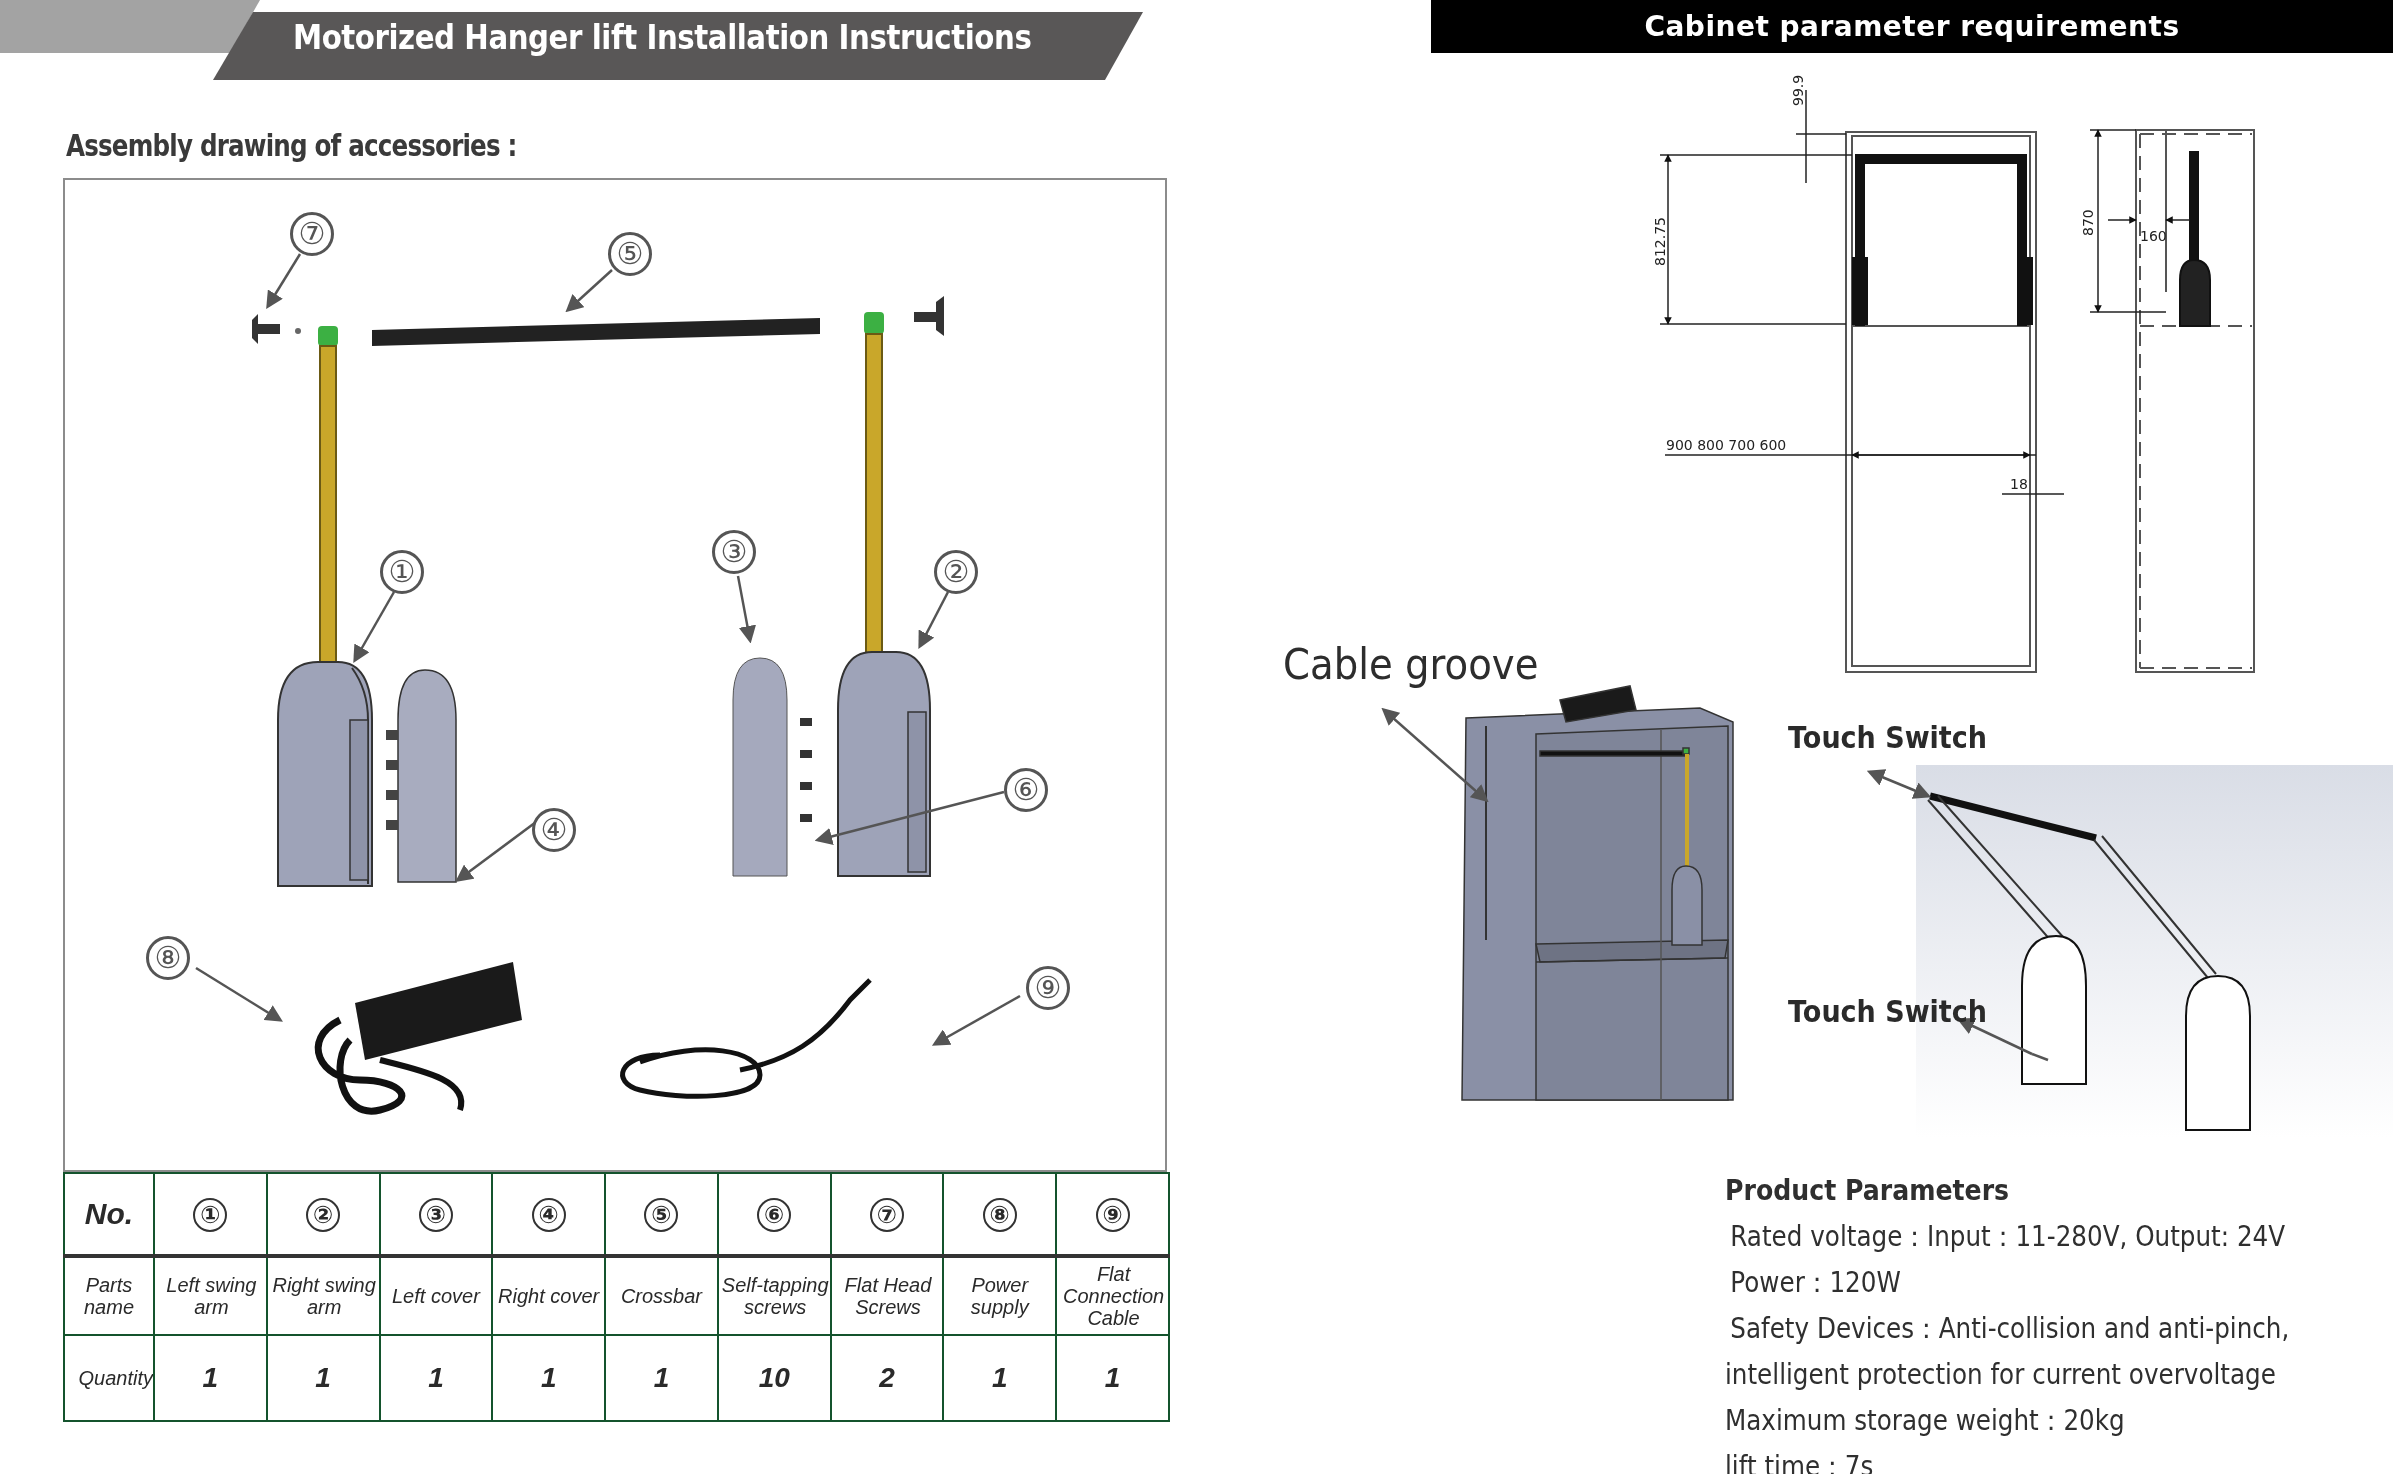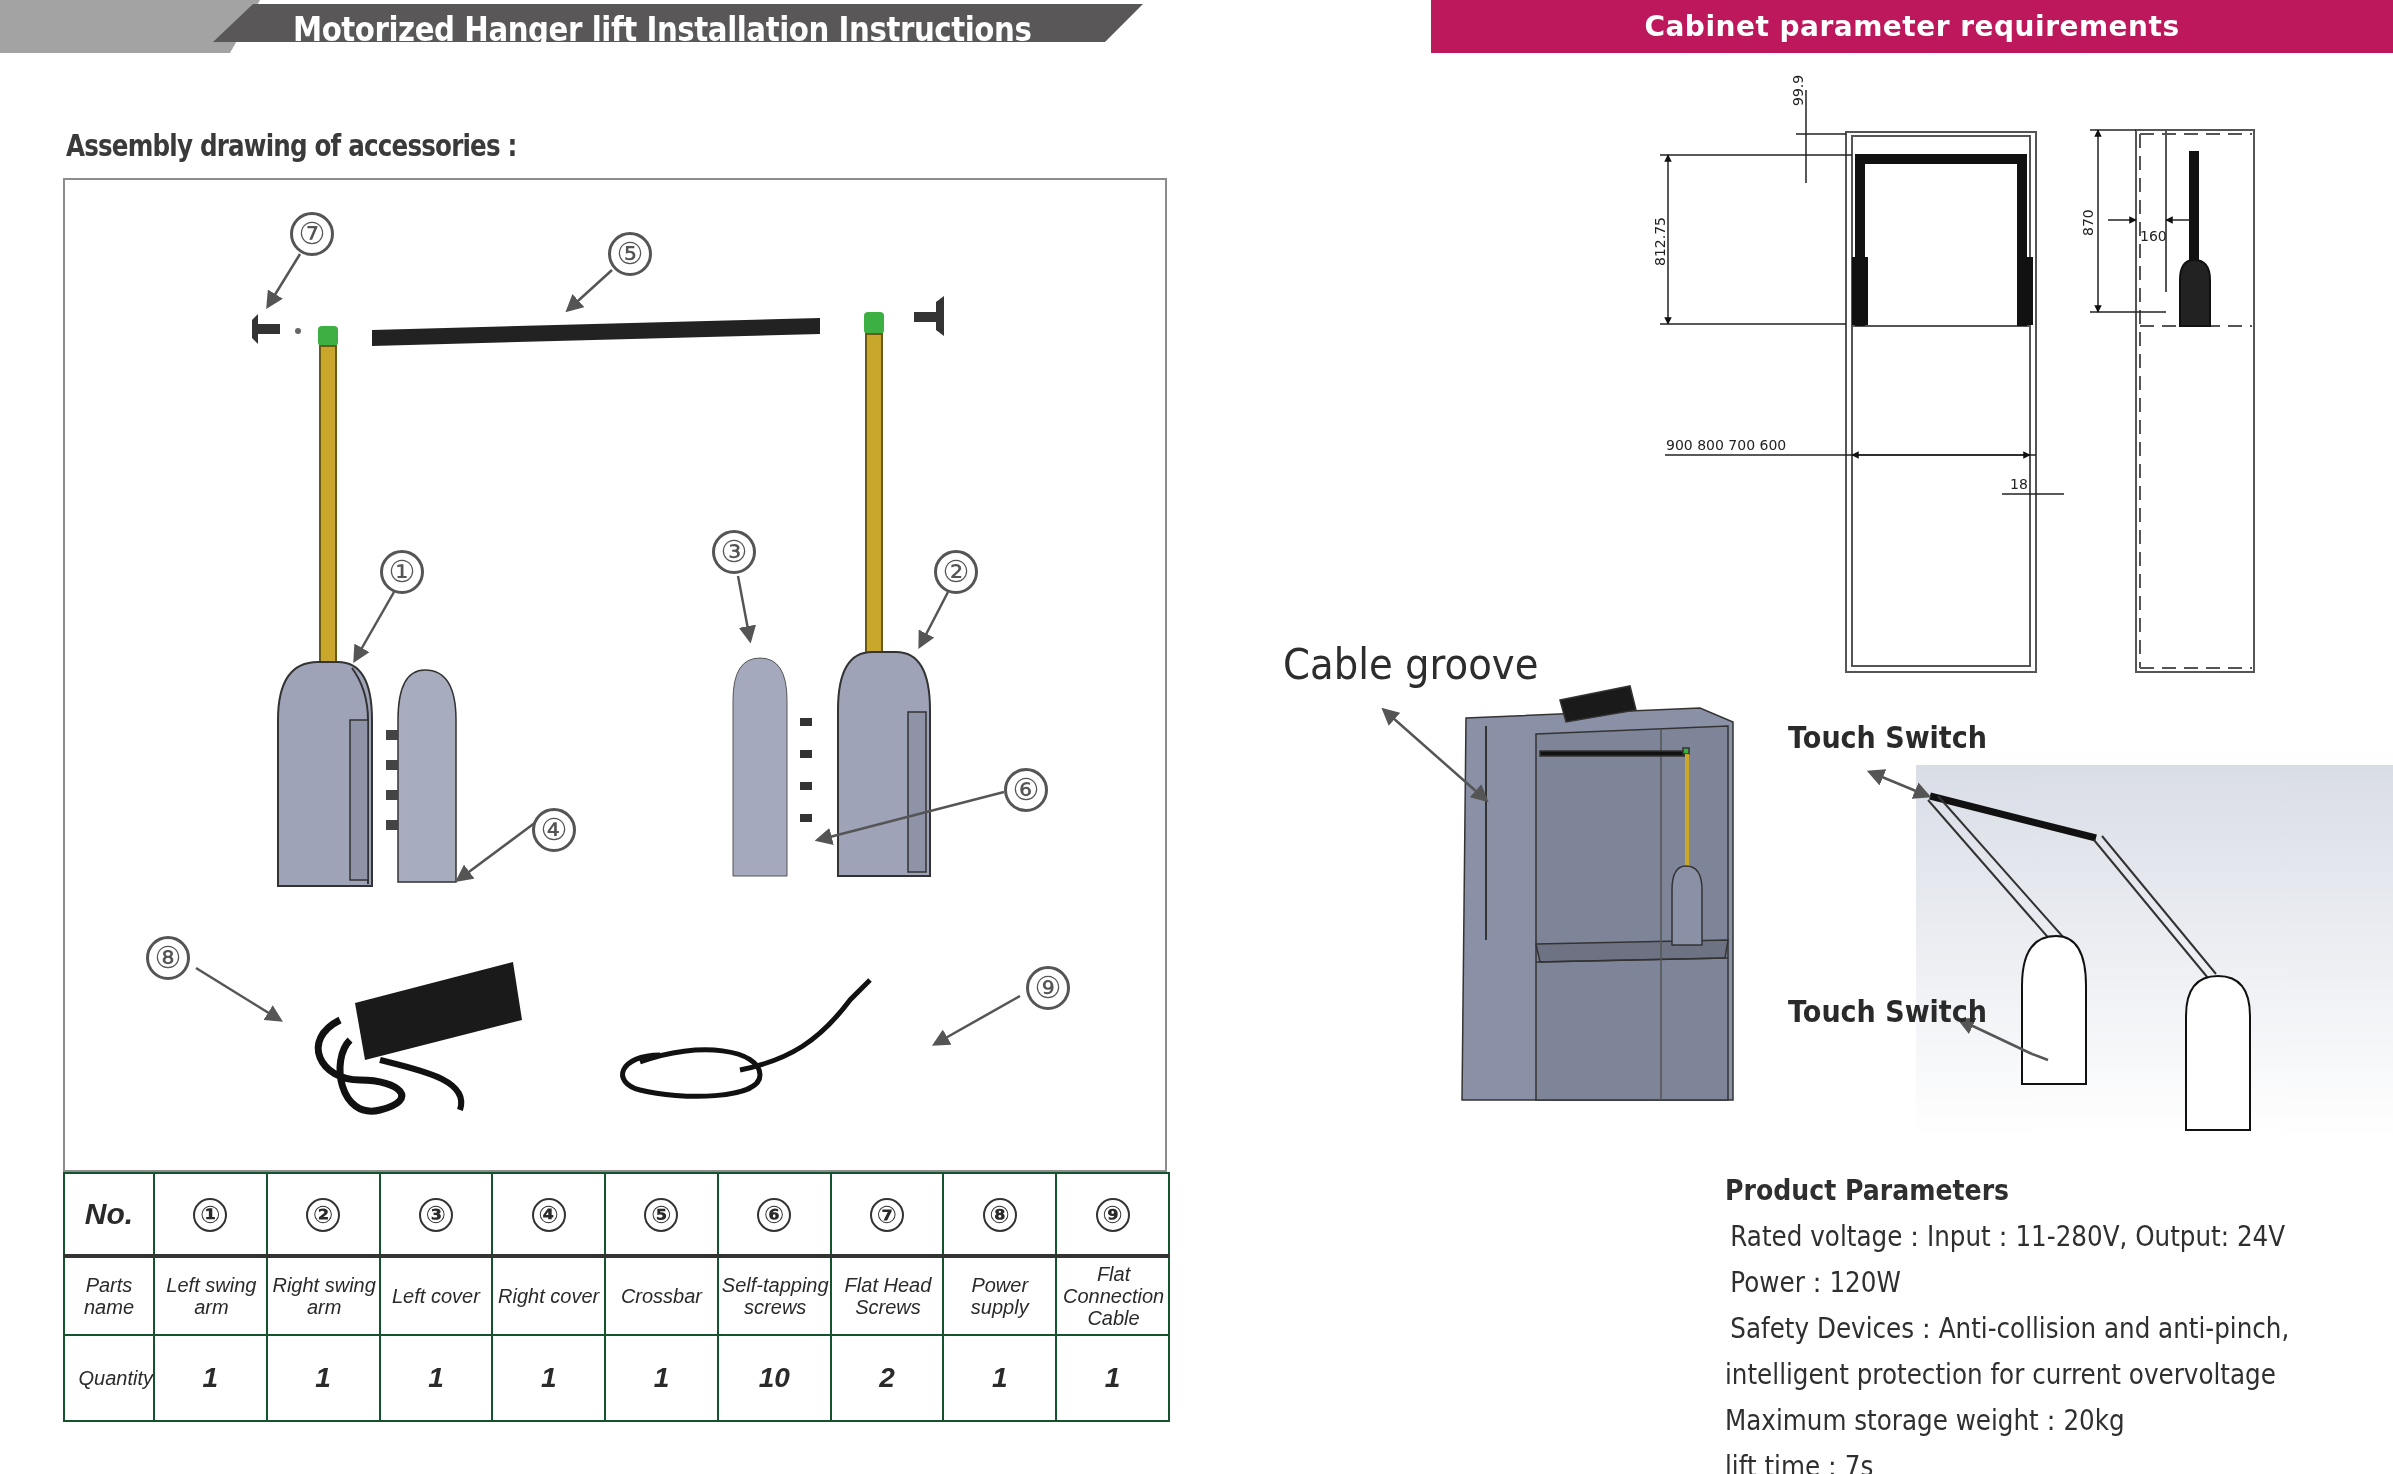--- a/index.html
+++ b/index.html
@@ -1,22 +1,22 @@
 <!DOCTYPE html>
 <html><head>
 <meta charset="utf-8">
 <style>
   html,body{margin:0;padding:0;background:#fff;}
   body{width:2393px;height:1474px;position:relative;overflow:hidden;font-family:"Liberation Sans","DejaVu Sans",sans-serif;color:#2a2a2a;}
   .abs{position:absolute;}
   
   #hdr-left-light{left:0;top:0;width:260px;height:53px;background:#a3a3a3;clip-path:polygon(0 0,100% 0,calc(100% - 30px) 100%,0 100%);}
-  #hdr-left{left:213px;top:4px;width:930px;height:38px;background:#595757;clip-path:polygon(40px 0,100% 0,calc(100% - 38px) 100%,0 100%);}
+  #hdr-left{left:213px;top:12px;width:930px;height:68px;background:#595757;clip-path:polygon(40px 0,100% 0,calc(100% - 38px) 100%,0 100%);}
   #hdr-left span{position:absolute;left:80px;top:5px;font-size:34px;font-weight:bold;color:#fff;letter-spacing:-0.5px;font-family:"DejaVu Sans",sans-serif;transform:scaleX(0.86);transform-origin:left center;white-space:nowrap;}
-  #hdr-right{left:1431px;top:0;width:962px;height:53px;background:#be185d;}
+  #hdr-right{left:1431px;top:0;width:962px;height:53px;background:#000000;}
   #hdr-right span{position:absolute;left:0;right:0;top:10px;text-align:center;font-size:28px;font-weight:bold;color:#fff;font-family:"DejaVu Sans",sans-serif;letter-spacing:0.5px;}
   #assembly-title{left:66px;top:128px;font-size:30px;font-weight:bold;color:#3a3a3a;font-family:"DejaVu Sans",sans-serif;transform:scaleX(0.82);transform-origin:left center;white-space:nowrap;letter-spacing:-1px;}
   #assembly-box{left:63px;top:178px;width:1104px;height:994px;border:2px solid #8c8c8c;box-sizing:border-box;}
   
   #parts-table{left:63px;top:1172px;border-collapse:collapse;table-layout:fixed;width:1107px;}
   #parts-table td{border:2px solid #14532d;text-align:center;vertical-align:middle;padding:0;overflow:hidden;font-style:italic;}
   #parts-table tr.row-no td{height:80px;font-size:30px;}
   #parts-table tr.row-no{border-bottom:4px solid #333;}
   #parts-table tr.row-name td{height:76px;font-size:20px;line-height:22px;}
   #parts-table tr.row-qty td{height:84px;font-size:28px;font-weight:bold;}

